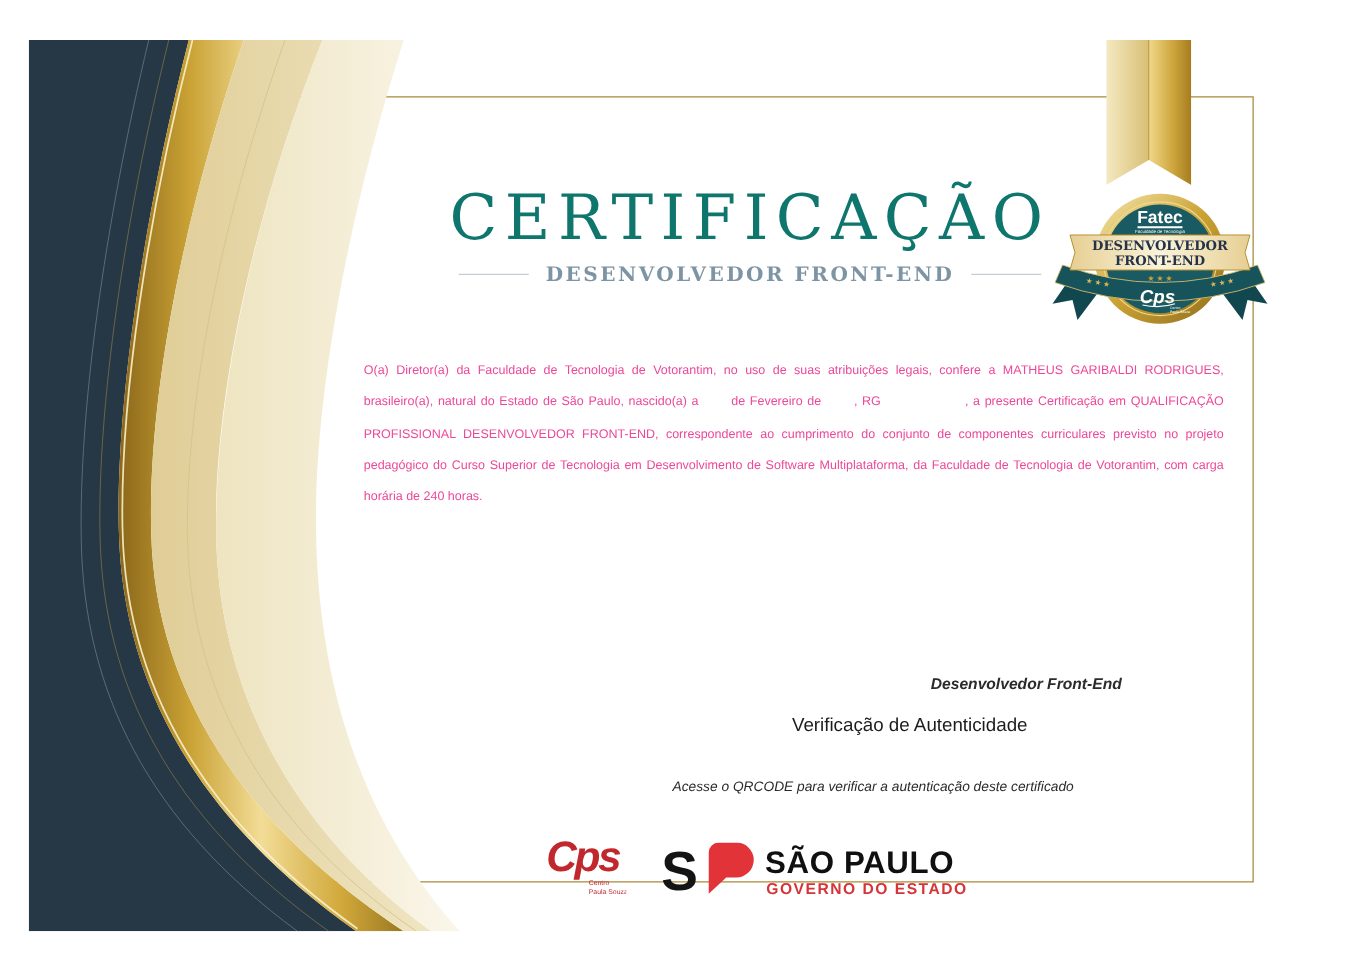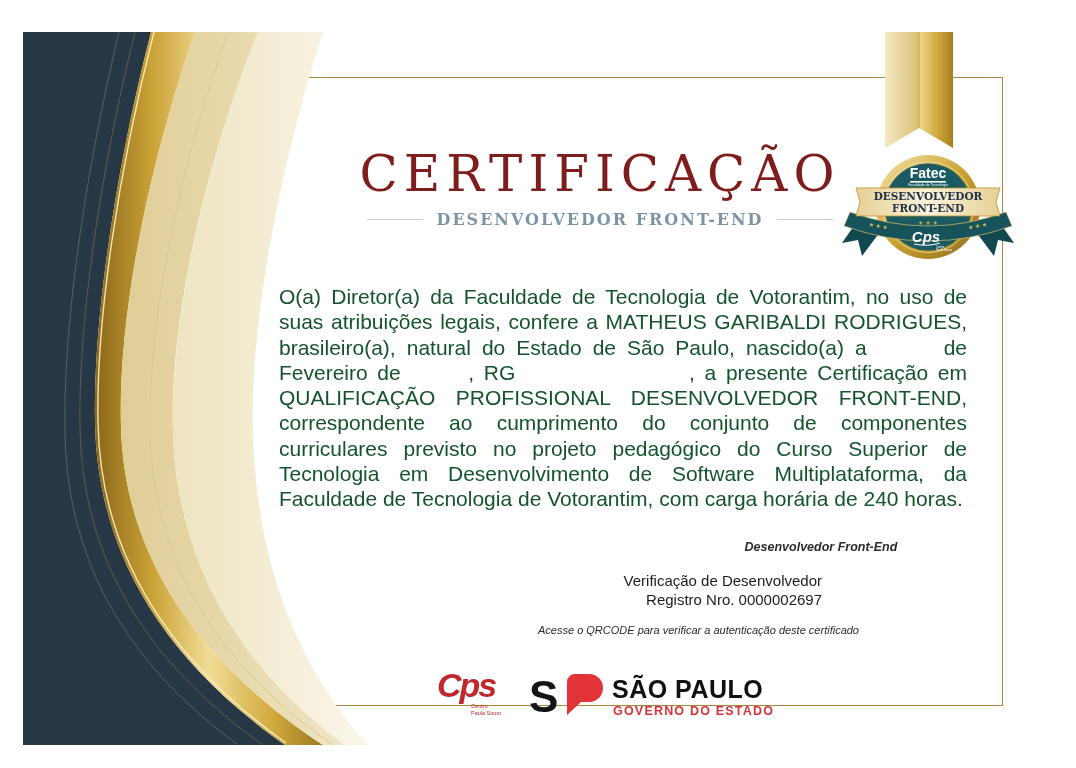--- a/index.html
+++ b/index.html
@@ -6,28 +6,28 @@
   .viewport{position:relative;width:1076px;height:768px;background:#ffffff;overflow:hidden;
             font-family:"Liberation Sans",sans-serif;}
   .cert{position:absolute;left:23px;top:32px;width:1030px;height:713px;background:#fff;}
   .frame{position:absolute;box-sizing:border-box;left:45px;top:45px;width:935px;height:629px;
          border:1.5px solid #a8893b;z-index:1;}
   .deco{position:absolute;left:0;top:0;z-index:2;}
   .ribbon{position:absolute;left:862px;top:0;z-index:3;}
   .badge{position:absolute;left:817px;top:108px;z-index:4;}
   .title{position:absolute;left:252px;top:113px;width:650px;text-align:center;z-index:5;
          font-family:"DejaVu Serif",serif;font-weight:400;font-size:50px;letter-spacing:6px;
-         color:#7f1d1d;white-space:nowrap;}
+         color:#0f766e;white-space:nowrap;}
   .subtitle-row{position:absolute;left:252px;top:178px;width:650px;display:flex;align-items:center;
          justify-content:center;gap:14px;z-index:5;}
   .subtitle-line{width:56px;height:1px;background:#c5cdd3;}
   .subtitle{font-family:"DejaVu Serif",serif;font-weight:700;font-size:16px;letter-spacing:2px;
          color:#7d94a4;white-space:nowrap;}
-  .body-text{position:absolute;left:256px;top:252px;width:688px;z-index:5;margin:0;
-         font-size:21px;line-height:25.3px;color:#14532d;text-align:justify;}
+  .body-text{position:absolute;left:268px;top:252px;width:688px;z-index:5;margin:0;
+         font-size:10px;line-height:25.3px;color:#ec4899;text-align:justify;}
   .sig{position:absolute;left:698px;top:508px;width:200px;text-align:center;z-index:5;
          font-size:12.5px;font-style:italic;font-weight:700;color:#2b2b2b;}
   .verify{position:absolute;left:499px;top:540px;width:300px;text-align:right;z-index:5;
          font-size:15px;line-height:18.6px;color:#1c1c1c;}
   .verify-note{position:absolute;left:515px;top:592px;width:330px;z-index:5;
          font-size:11px;font-style:italic;color:#2a2a2a;}
   .logo-cps{position:absolute;left:414px;top:634px;z-index:5;}
   .logo-sp{position:absolute;left:504px;top:642px;z-index:5;}
   svg text{font-family:"Liberation Sans",sans-serif;}
   .slab{font-family:"DejaVu Serif",serif;}
@@ -125,22 +125,21 @@
       <div class="subtitle-line"></div>
       <div class="subtitle">DESENVOLVEDOR FRONT-END</div>
       <div class="subtitle-line"></div>
     </div>
 
     <p class="body-text">O(a) Diretor(a) da Faculdade de Tecnologia de Votorantim, no uso de suas atribuições legais, confere a MATHEUS GARIBALDI RODRIGUES, brasileiro(a), natural do Estado de São Paulo, nascido(a) a &nbsp;&nbsp;&nbsp;&nbsp;&nbsp; de Fevereiro de &nbsp;&nbsp;&nbsp;&nbsp;&nbsp;&nbsp;, RG &nbsp;&nbsp;&nbsp;&nbsp;&nbsp;&nbsp;&nbsp;&nbsp;&nbsp;&nbsp;&nbsp;&nbsp;&nbsp;&nbsp;&nbsp;&nbsp;&nbsp;, a presente Certificação em QUALIFICAÇÃO PROFISSIONAL DESENVOLVEDOR FRONT-END, correspondente ao cumprimento do conjunto de componentes curriculares previsto no projeto pedagógico do Curso Superior de Tecnologia em Desenvolvimento de Software Multiplataforma, da Faculdade de Tecnologia de Votorantim, com carga horária de 240 horas.</p>
 
     <div class="sig">Desenvolvedor Front-End</div>
 
     <div class="verify">
-      <div>Verificação de Desenvolvedor</div>
-      <div>Registro Nro. 0000002697</div>
+      <div>Verificação de Autenticidade</div>
     </div>
     <div class="verify-note">Acesse o QRCODE para verificar a autenticação deste certificado</div>
 
     <svg class="logo-cps" width="64" height="52" viewBox="0 0 64 52">
       <text x="0" y="31" font-size="34" font-weight="bold" font-style="italic" fill="#c0282e" letter-spacing="-2">Cps</text>
       <text x="34" y="42" font-size="5.5" fill="#c0282e">Centro</text>
       <text x="34" y="49" font-size="5.5" fill="#c0282e">Paula Souza</text>
     </svg>
 
     <svg class="logo-sp" width="250" height="44" viewBox="0 0 250 44">

